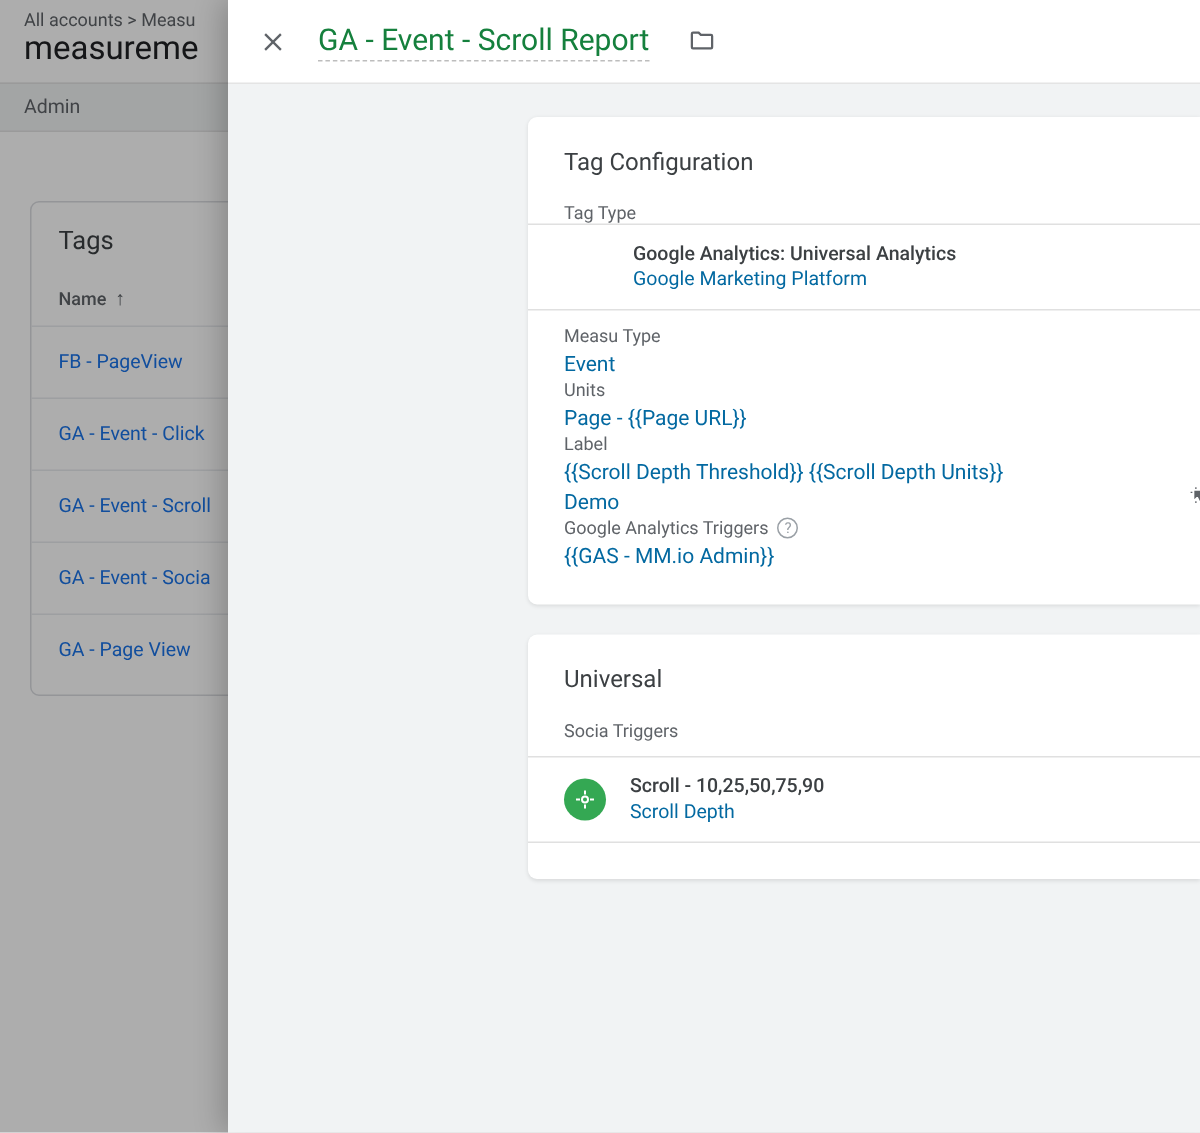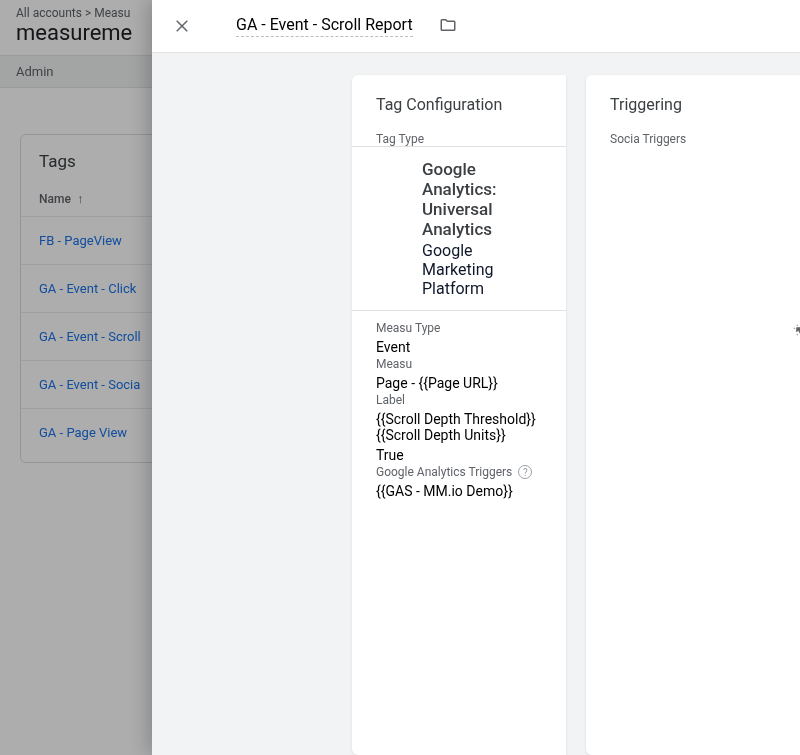--- a/index.html
+++ b/index.html
@@ -44,52 +44,52 @@
     background: #fff; box-shadow: -4px 0 18px rgba(0,0,0,0.22);
     display: flex; flex-direction: column;
   }
   .panel-header {
     display: flex; align-items: center; gap: 18px;
     padding: 14px 18px;
   }
   .close-x { width: 24px; height: 24px; display: flex; align-items: center; justify-content: center; cursor: pointer; color: #5f6368; }
   .close-x svg { width: 18px; height: 18px; }
   .panel-title {
-    font-size: 16px; color: #000000;
-    border-bottom: 1px dashed #bdbdbd; padding-bottom: 2px; margin-left: 24px;
+    font-size: 20px; color: #15803d;
+    border-bottom: 1px dashed #bdbdbd; padding-bottom: 2px;
   }
   .folder-icon { width: 20px; height: 20px; color: #5f6368; margin-left: 8px; cursor: pointer; }
   .folder-icon svg { width: 18px; height: 18px; }
   .panel-divider { height: 1px; background: #e4e4e4; }
 
   .panel-body {
     flex: 1; background: #f1f3f4; padding: 22px 0 0 200px;
-    display: flex; flex-direction: row; gap: 20px; overflow: hidden;
+    display: flex; flex-direction: column; gap: 20px; overflow: hidden;
   }
   .card {
     background: #fff; border-radius: 6px 0 0 6px; padding: 20px 24px 24px 24px;
     box-shadow: 0 1px 3px rgba(0,0,0,0.1); width: 100%;
   }
   .card-title { font-size: 16px; color: #3c4043; margin-bottom: 18px; }
   .kv-label { font-size: 12px; color: #5f6368; margin-top: 2px; display:flex; align-items:center; gap:6px;}
   .kv-label:first-of-type { margin-top: 0; }
-  .kv-value { font-size: 14px; color: #000000; margin-top: 4px; }
+  .kv-value { font-size: 14px; color: #0369a1; margin-top: 4px; }
 
   .tagtype-box {
     border: 1px solid #e0e0e0; border-left: none; border-right: none;
     margin: 0 -24px 10px -24px; padding: 12px 24px;
     display: flex; align-items: center; gap: 16px;
   }
   .ga-icon { width: 30px; height: 30px; display:flex; align-items:flex-end; justify-content:center; gap:3px; padding-left:24px;}
   .ga-icon .bar { width: 6px; border-radius: 2px; }
   .ga-icon .b1 { height: 8px;  background: #fbbc04; }
   .ga-icon .b2 { height: 14px; background: #f9ab00; }
   .ga-icon .b3 { height: 20px; background: #e37400; }
-  .tt-main { font-size: 17px; font-weight: 500; color: #3c4043; }
-  .tt-sub  { font-size: 16px; color: #0f172a; margin-top: 2px; }
+  .tt-main { font-size: 13px; font-weight: 500; color: #3c4043; }
+  .tt-sub  { font-size: 13px; color: #0369a1; margin-top: 2px; }
 
   .help-icon { display:inline-flex; width:14px; height:14px; border:1px solid #9aa0a6; border-radius:50%; align-items:center; justify-content:center; font-size:10px; color:#9aa0a6; }
 
   .trigger-box {
     border: 1px solid #e0e0e0; border-left:none; border-right:none;
     margin: 0 -24px; padding: 12px 24px;
     display: flex; align-items: center; gap: 16px;
   }
   .target-icon {
     width: 28px; height: 28px; border-radius: 50%; background: #34a853;
@@ -156,38 +156,53 @@
         <div>
           <div class="tt-main">Google Analytics: Universal Analytics</div>
           <div class="tt-sub">Google Marketing Platform</div>
         </div>
       </div>
 
       <div class="kv-label">Measu Type</div>
       <div class="kv-value">Event</div>
 
 
-      <div class="kv-label">Measu</div>
+      <div class="kv-label">Units</div>
       <div class="kv-value">Page - {{Page URL}}</div>
 
       <div class="kv-label">Label</div>
       <div class="kv-value">{{Scroll Depth Threshold}} {{Scroll Depth Units}}</div>
 
-      <div class="kv-value">True</div>
+      <div class="kv-value">Demo</div>
 
       <div class="kv-label">
         <span>Google Analytics Triggers</span>
         <span class="help-icon">?</span>
       </div>
-      <div class="kv-value">{{GAS - MM.io Demo}}</div>
+      <div class="kv-value">{{GAS - MM.io Admin}}</div>
     </div>
 
     <div class="card">
-      <div class="card-title">Triggering</div>
+      <div class="card-title">Universal</div>
       <div class="kv-label" style="margin-top:0">Socia Triggers</div>
+      <div class="trigger-box" style="margin-top:10px">
+        <div class="target-icon">
+          <svg viewBox="0 0 24 24" fill="none" stroke="#fff" stroke-width="2">
+            <circle cx="12" cy="12" r="3"></circle>
+            <line x1="12" y1="3" x2="12" y2="7"></line>
+              <line x1="12" y1="17" x2="12" y2="21"></line>
+            <line x1="3" y1="12" x2="7" y2="12"></line>
+              <line x1="17" y1="12" x2="21" y2="12"></line>
+          </svg>
+        </div>
+        <div>
+          <div class="tt-main">Scroll - 10,25,50,75,90</div>
+          <div class="tt-sub">Scroll Depth</div>
+        </div>
+      </div>
     </div>
 
   </div>
 
   <div class="cursor">
     <svg viewBox="0 0 24 24" fill="none" stroke="currentColor" stroke-width="1.5">
       <path d="M9 3v2M9 19v2M3 9h2M19 9h2"></path>
       <path d="M8 8h10l-4 3 3 6-3 1-3-6-3 3z" fill="#5f6368"></path>
     </svg>
   </div>

